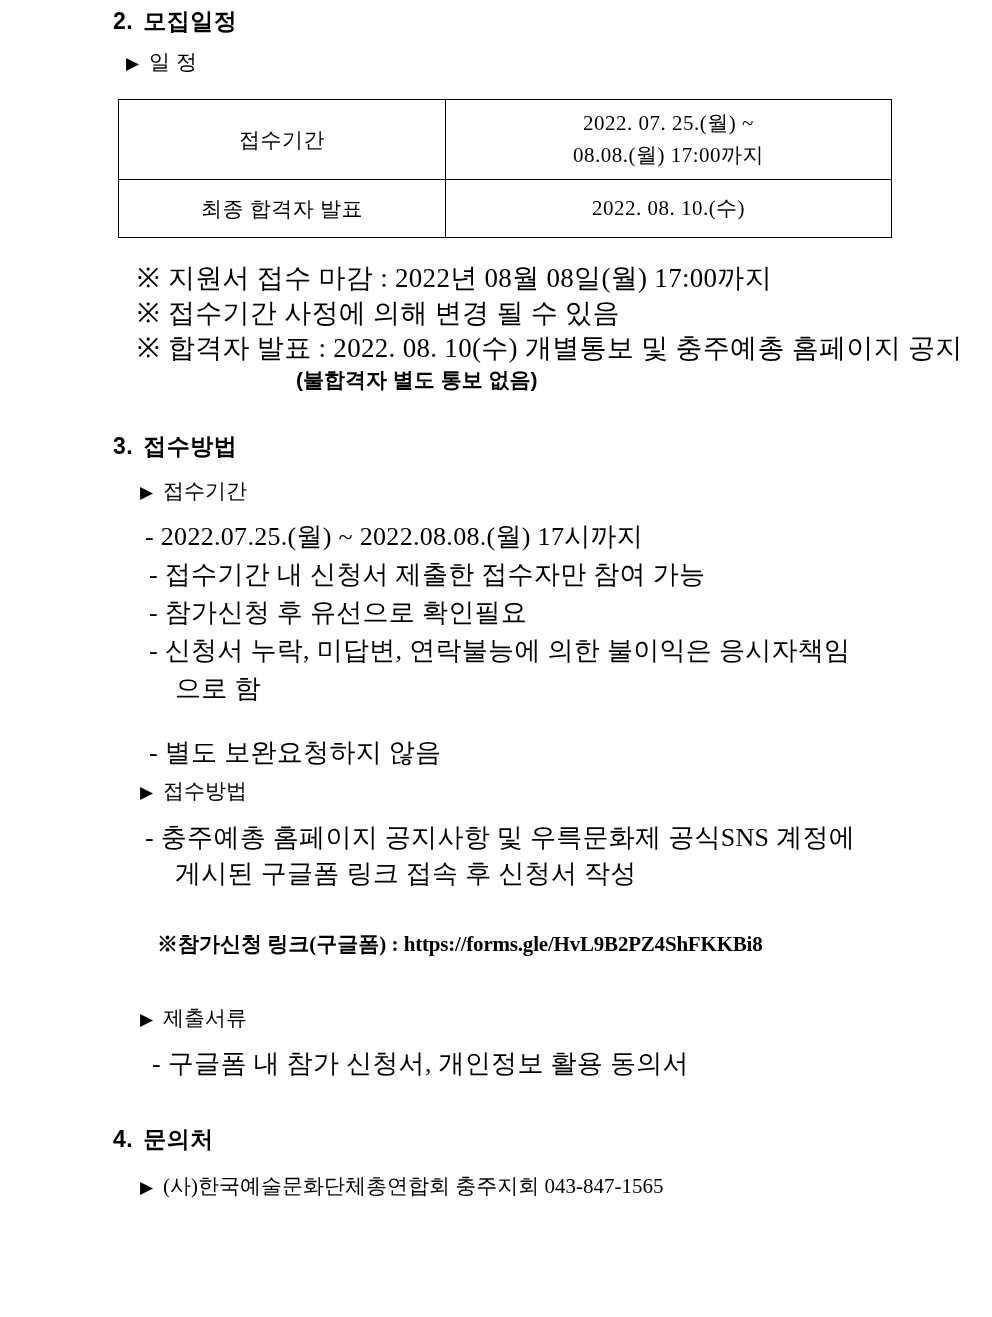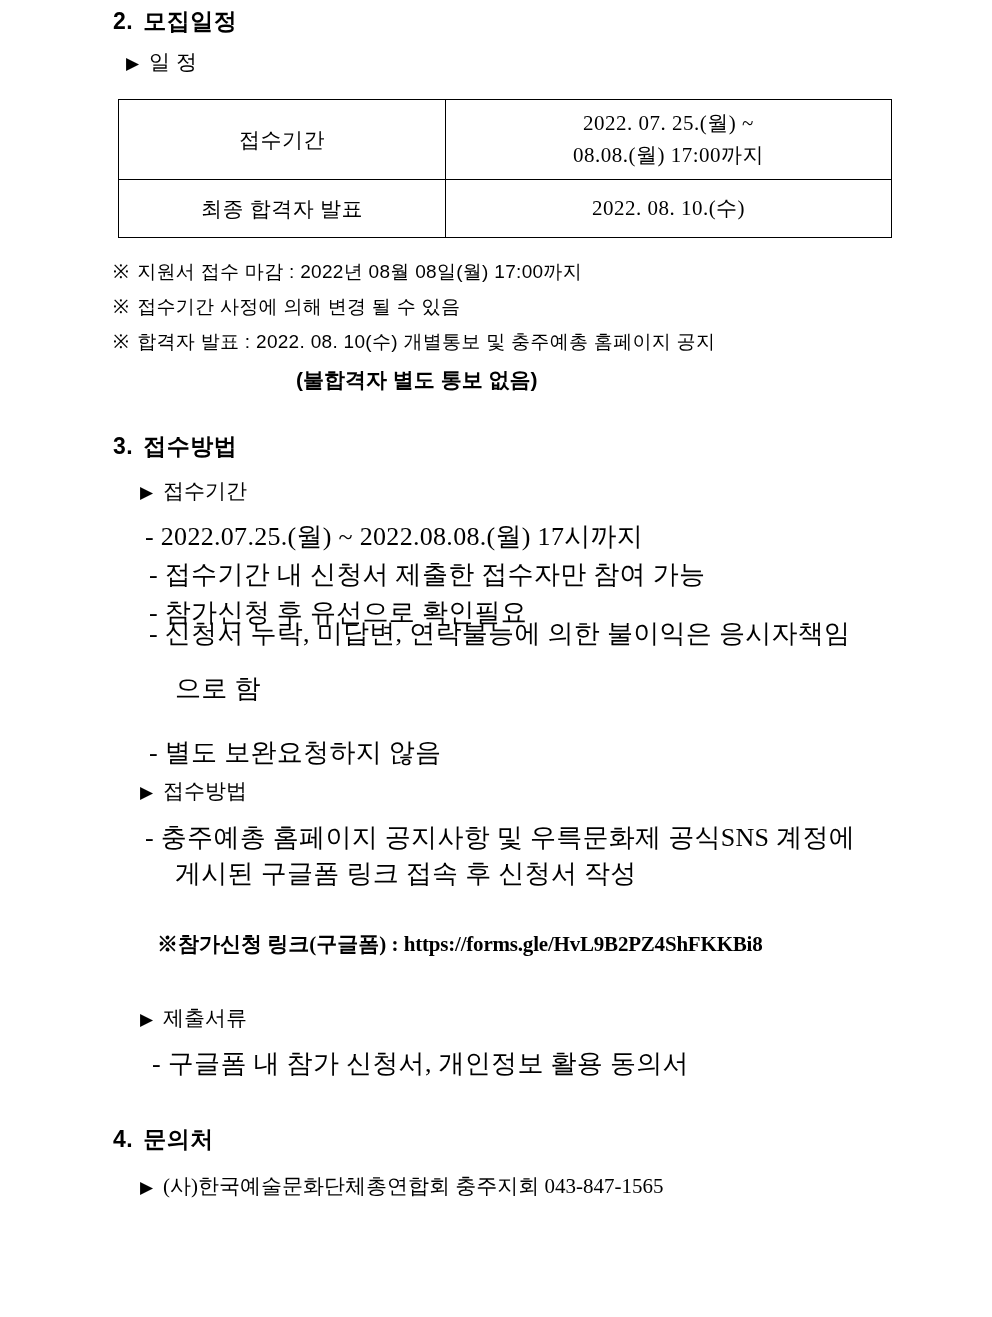--- a/index.html
+++ b/index.html
@@ -70,24 +70,25 @@
     letter-spacing: 0.5px;
   }
   td.col-label { width: 318px; }
   td.col-value { width: 437px; }
   .row1 { height: 74px; }
   .row2 { height: 58px; }
   .val-line { display: block; line-height: 1.5; }
 
   
   .note {
-    font-family: Liberation Sans, sans-serif;
-    font-size: 19px;
+    font-family: Liberation Serif, serif;
+    font-size: 27px;
     letter-spacing: 0.3px;
     white-space: nowrap;
+    margin-left: 24px;
   }
   .note-mark { margin-right: 8px; }
 
   .note-bold {
     font-family: "Liberation Sans", "DejaVu Sans", sans-serif;
     font-weight: bold;
     font-size: 21px;
   }
 
   
@@ -163,21 +164,21 @@
     <span>2022.07.25.(월) ~ 2022.08.08.(월) 17시까지</span>
   </div>
   <div class="abs dash-line" style="left:149px; top:557px;">
     <span>-</span>
     <span>접수기간 내 신청서 제출한 접수자만 참여 가능</span>
   </div>
   <div class="abs dash-line" style="left:149px; top:595px;">
     <span>-</span>
     <span>참가신청 후 유선으로 확인필요</span>
   </div>
-  <div class="abs dash-line" style="left:149px; top:616px;">
+  <div class="abs dash-line" style="left:149px; top:633px;">
     <span>-</span>
     <span>신청서 누락, 미답변, 연락불능에 의한 불이익은 응시자책임</span>
   </div>
   <div class="abs dash-line" style="left:175px; top:671px;">으로 함</div>
   <div class="abs dash-line" style="left:149px; top:735px;">
     <span>-</span>
     <span>별도 보완요청하지 않음</span>
   </div>
 
   <div class="abs sub-heading" style="left:140px; top:777px;">

